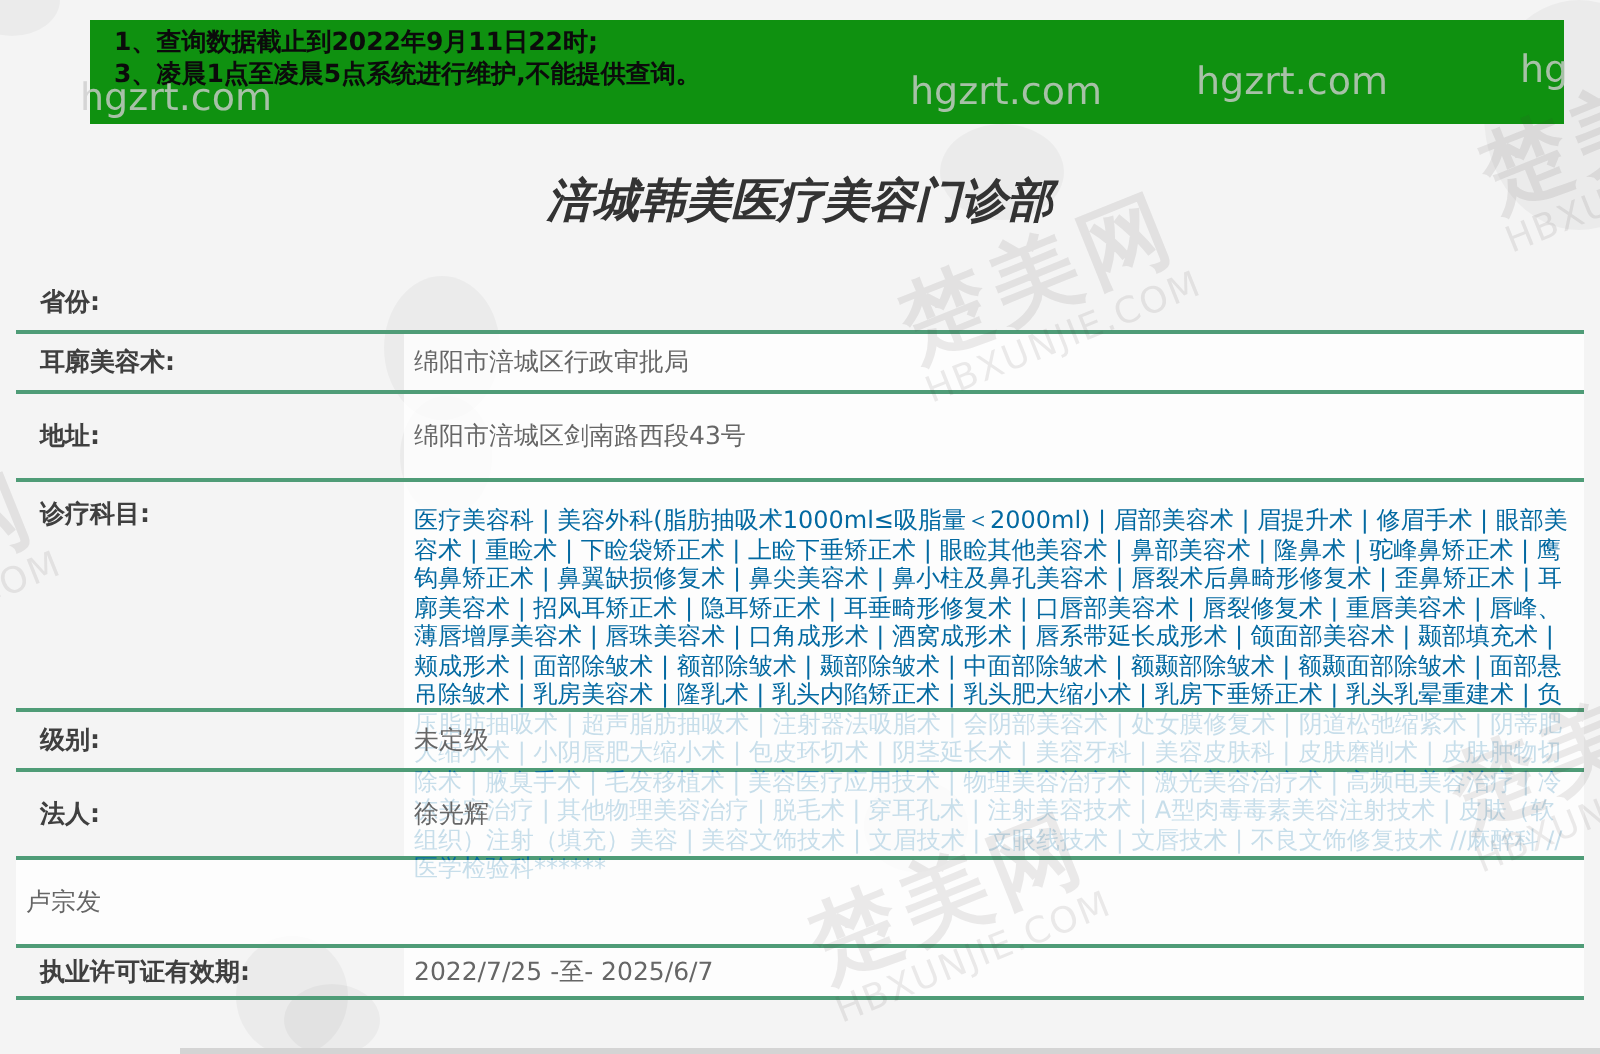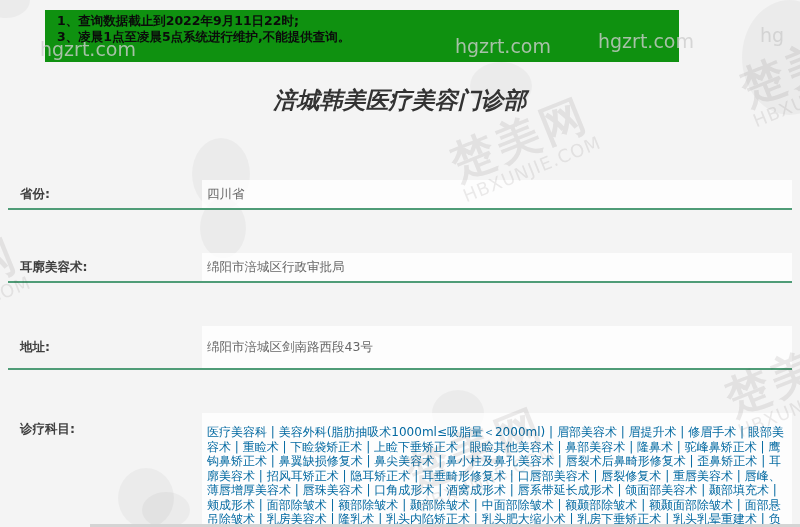--- a/index.html
+++ b/index.html
@@ -1,34 +1,34 @@
 <!DOCTYPE html>
 <html><head>
 <meta charset="utf-8">
 <style>
   html,body{margin:0;padding:0;}
   .page{position:relative;width:800px;height:527px;background:#f4f4f4;overflow:hidden;
         font-family:"DejaVu Sans",sans-serif;}
   
-  .banner{position:absolute;left:45px;top:10px;width:634px;height:52px;background:#0f9110;
+  .banner{position:absolute;left:45px;top:10px;width:737px;height:52px;background:#0f9110;
           color:#0b0b0b;font-size:12.5px;font-weight:bold;line-height:15.5px;
           padding:3px 12px 0 12px;box-sizing:border-box;z-index:2;}
   .banner div{white-space:nowrap;}
   
   .title{position:absolute;left:0;top:85px;width:100%;text-align:center;font-size:23px;
          font-weight:bold;color:#333;z-index:2;font-style:italic;}
   
   .table{position:absolute;left:8px;top:137px;width:784px;z-index:2;}
-  .row{display:flex;border-bottom:2px solid #4f9c77;box-sizing:border-box;margin-top:43px;}
+  .row{display:flex;border-bottom:2px solid #4f9c77;box-sizing:border-box;}
   .cell-label{width:194px;padding-left:12px;box-sizing:border-box;font-size:12.5px;
               font-weight:bold;color:#3f3f3f;display:flex;align-items:center;}
   .cell-value{flex:1;background:rgba(255,255,255,.78);font-size:12.5px;color:#666;
               display:flex;align-items:center;padding-left:5px;box-sizing:border-box;}
   .h30{height:30px}.h29{height:29px}.h28{height:44px}.h26{height:26px}
-  .row-tall{height:159px;}
+  .row-tall{height:115px;}
   .row-tall .cell-label{align-items:flex-start;padding-top:8px;}
   .row-tall .cell-value{display:block;padding-top:12px;padding-right:6px;
                         font-size:12px;line-height:14.5px;color:#0369a1;}
   
   .wm-hg{position:absolute;color:rgba(205,205,205,.8);font-size:19px;z-index:3;
          pointer-events:none;white-space:nowrap;}
   
   .wm-cm{position:absolute;transform:rotate(-22deg);color:rgba(70,60,60,.10);z-index:4;
          text-align:center;pointer-events:none;white-space:nowrap;}
   .wm-cm .cn{font-size:44px;font-weight:bold;letter-spacing:4px;line-height:46px;}
@@ -81,37 +81,44 @@
   <div class="wm-cm" style="left:405px;top:425px;">
     <div class="cn">楚美网</div>
     <div class="en">HBXUNJIE.COM</div>
   </div>
 
   <div class="title">涪城韩美医疗美容门诊部</div>
 
   <div class="table">
     <div class="row h30">
       <div class="cell-label">省份:</div>
-      <div class="cell-value">四川省</div>
     </div>
     <div class="row h30">
       <div class="cell-label">耳廓美容术:</div>
       <div class="cell-value">绵阳市涪城区行政审批局</div>
     </div>
     <div class="row h28">
       <div class="cell-label">地址:</div>
       <div class="cell-value">绵阳市涪城区剑南路西段43号</div>
     </div>
     <div class="row row-tall">
       <div class="cell-label">诊疗科目:</div>
       <div class="cell-value">医疗美容科 | 美容外科(脂肪抽吸术1000ml≤吸脂量＜2000ml) | 眉部美容术 | 眉提升术 | 修眉手术 | 眼部美容术 | 重睑术 | 下睑袋矫正术 | 上睑下垂矫正术 | 眼睑其他美容术 | 鼻部美容术 | 隆鼻术 | 驼峰鼻矫正术 | 鹰钩鼻矫正术 | 鼻翼缺损修复术 | 鼻尖美容术 | 鼻小柱及鼻孔美容术 | 唇裂术后鼻畸形修复术 | 歪鼻矫正术 | 耳廓美容术 | 招风耳矫正术 | 隐耳矫正术 | 耳垂畸形修复术 | 口唇部美容术 | 唇裂修复术 | 重唇美容术 | 唇峰、薄唇增厚美容术 | 唇珠美容术 | 口角成形术 | 酒窝成形术 | 唇系带延长成形术 | 颌面部美容术 | 颞部填充术 | 颊成形术 | 面部除皱术 | 额部除皱术 | 颞部除皱术 | 中面部除皱术 | 额颞部除皱术 | 额颞面部除皱术 | 面部悬吊除皱术 | 乳房美容术 | 隆乳术 | 乳头内陷矫正术 | 乳头肥大缩小术 | 乳房下垂矫正术 | 乳头乳晕重建术 | 负压脂肪抽吸术 | 超声脂肪抽吸术 | 注射器法吸脂术 | 会阴部美容术 | 处女膜修复术 | 阴道松弛缩紧术 | 阴蒂肥大缩小术 | 小阴唇肥大缩小术 | 包皮环切术 | 阴茎延长术 | 美容牙科 | 美容皮肤科 | 皮肤磨削术 | 皮肤肿物切除术 | 腋臭手术 | 毛发移植术 | 美容医疗应用技术 | 物理美容治疗术 | 激光美容治疗术 | 高频电美容治疗 | 冷冻美容治疗 | 其他物理美容治疗 | 脱毛术 | 穿耳孔术 | 注射美容技术 | A型肉毒毒素美容注射技术 | 皮肤（软组织）注射（填充）美容 | 美容文饰技术 | 文眉技术 | 文眼线技术 | 文唇技术 | 不良文饰修复技术 //麻醉科 //医学检验科******</div>
     </div>
     <div class="row h30">
       <div class="cell-label">级别:</div>
       <div class="cell-value">未定级</div>
     </div>
     <div class="row h28">
+      <div class="cell-label">法人:</div>
+      <div class="cell-value">徐光辉</div>
+    </div>
+    <div class="row h28">
       <div class="cell-value">卢宗发</div>
+    </div>
+    <div class="row h26">
+      <div class="cell-label">执业许可证有效期:</div>
+      <div class="cell-value">2022/7/25 -至- 2025/6/7</div>
     </div>
   </div>
 
   <div class="bottom-strip"></div>
 </div>
 
 </body></html>

